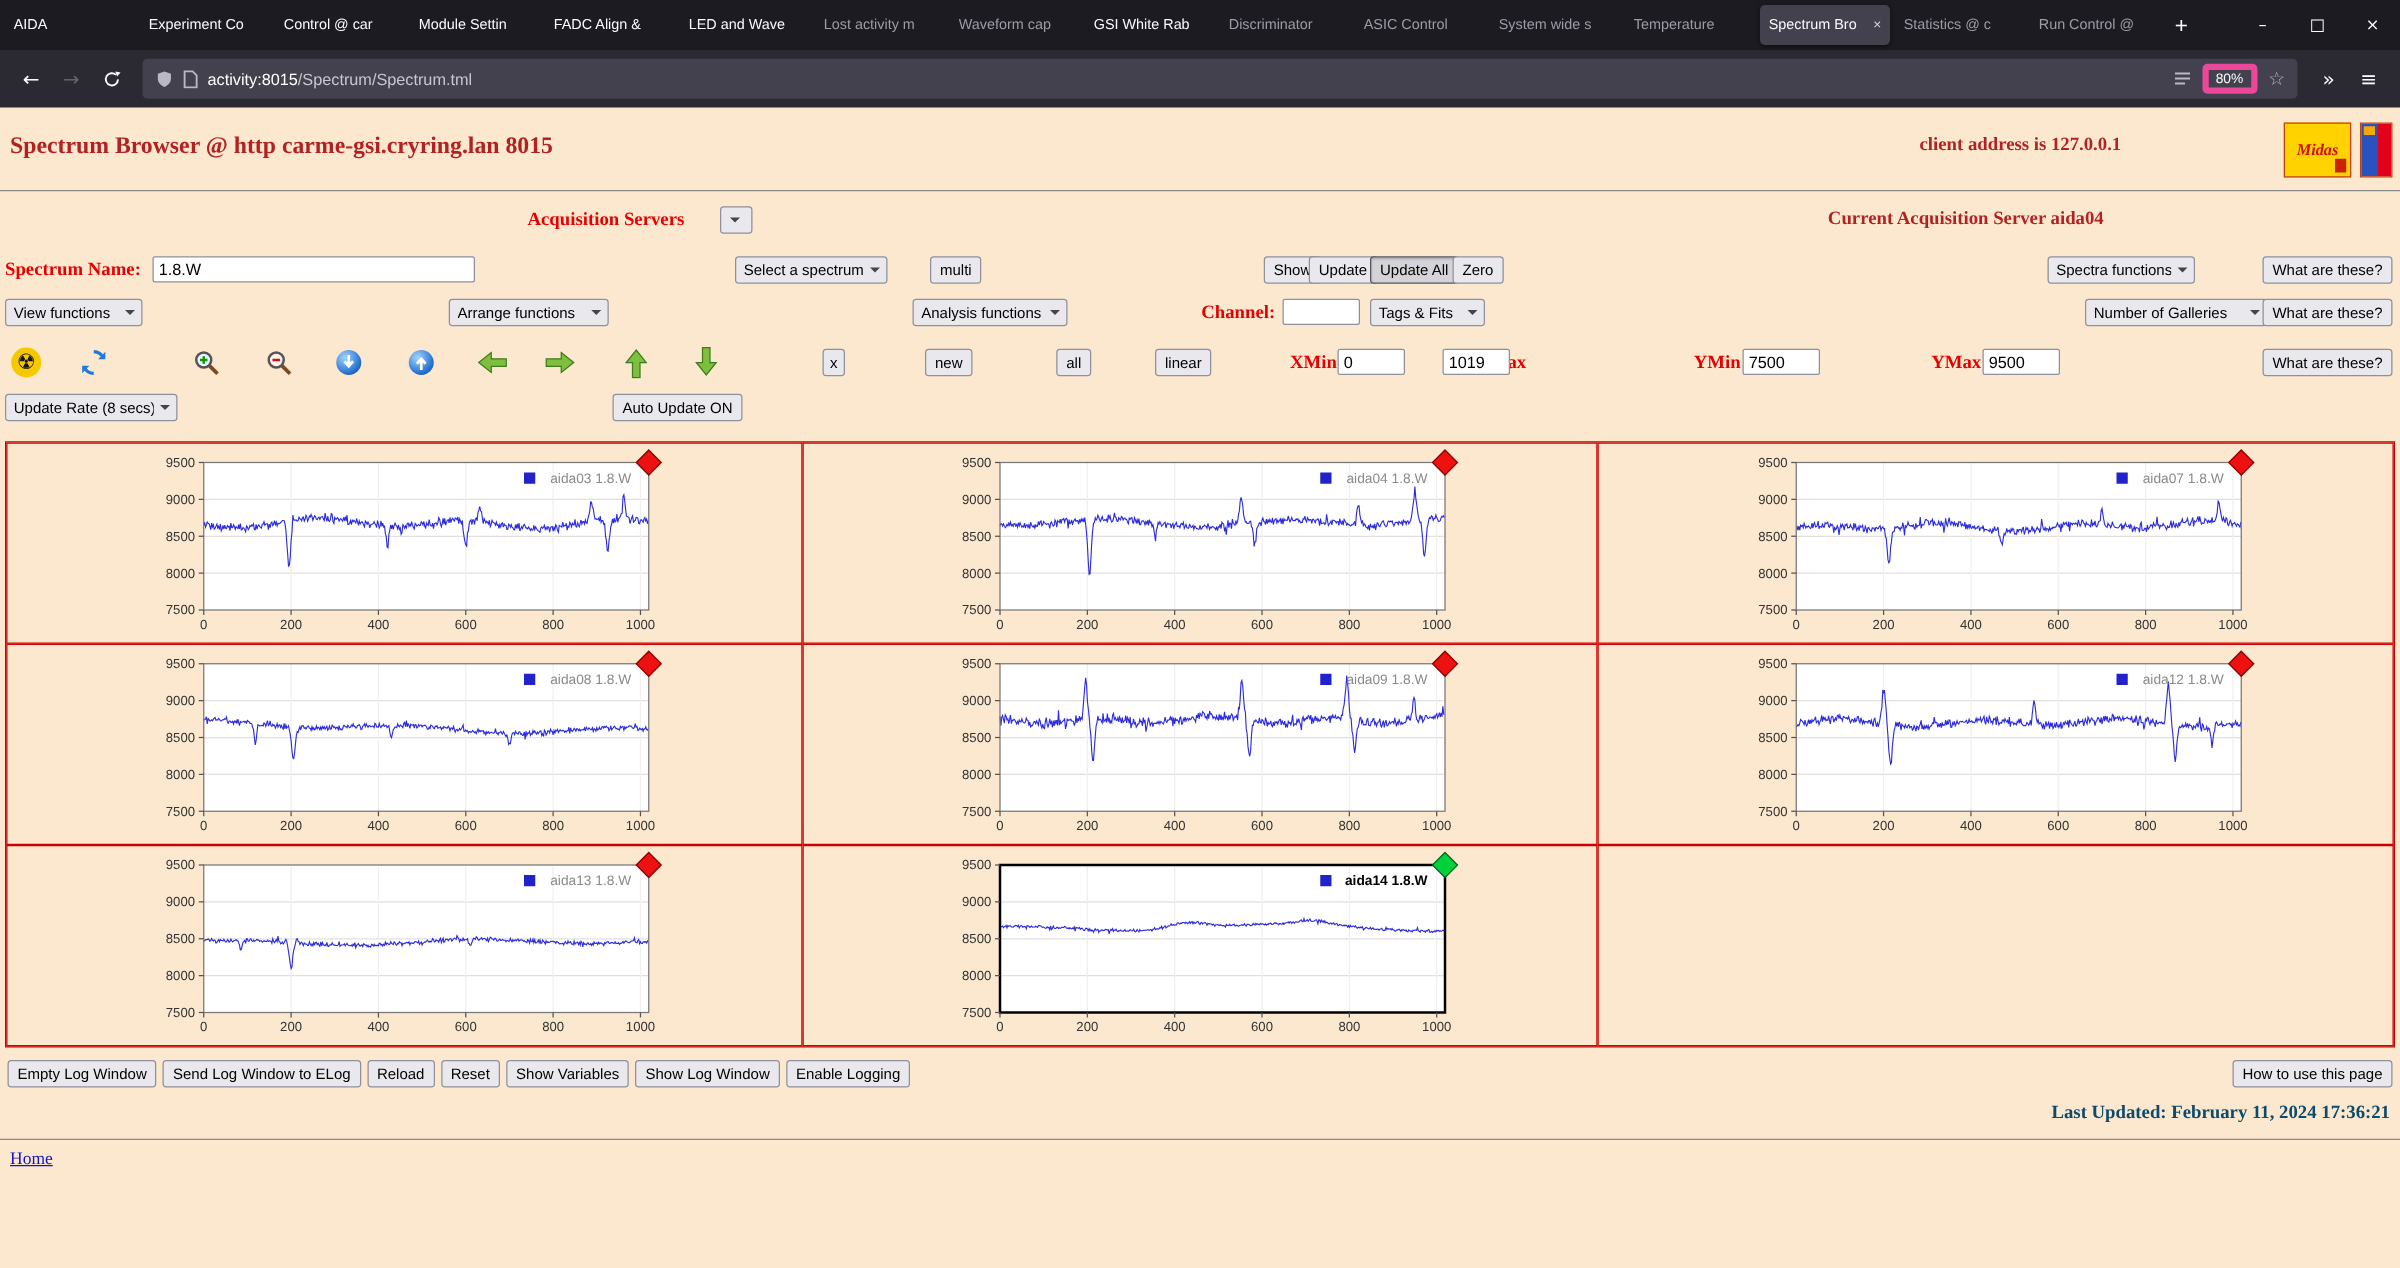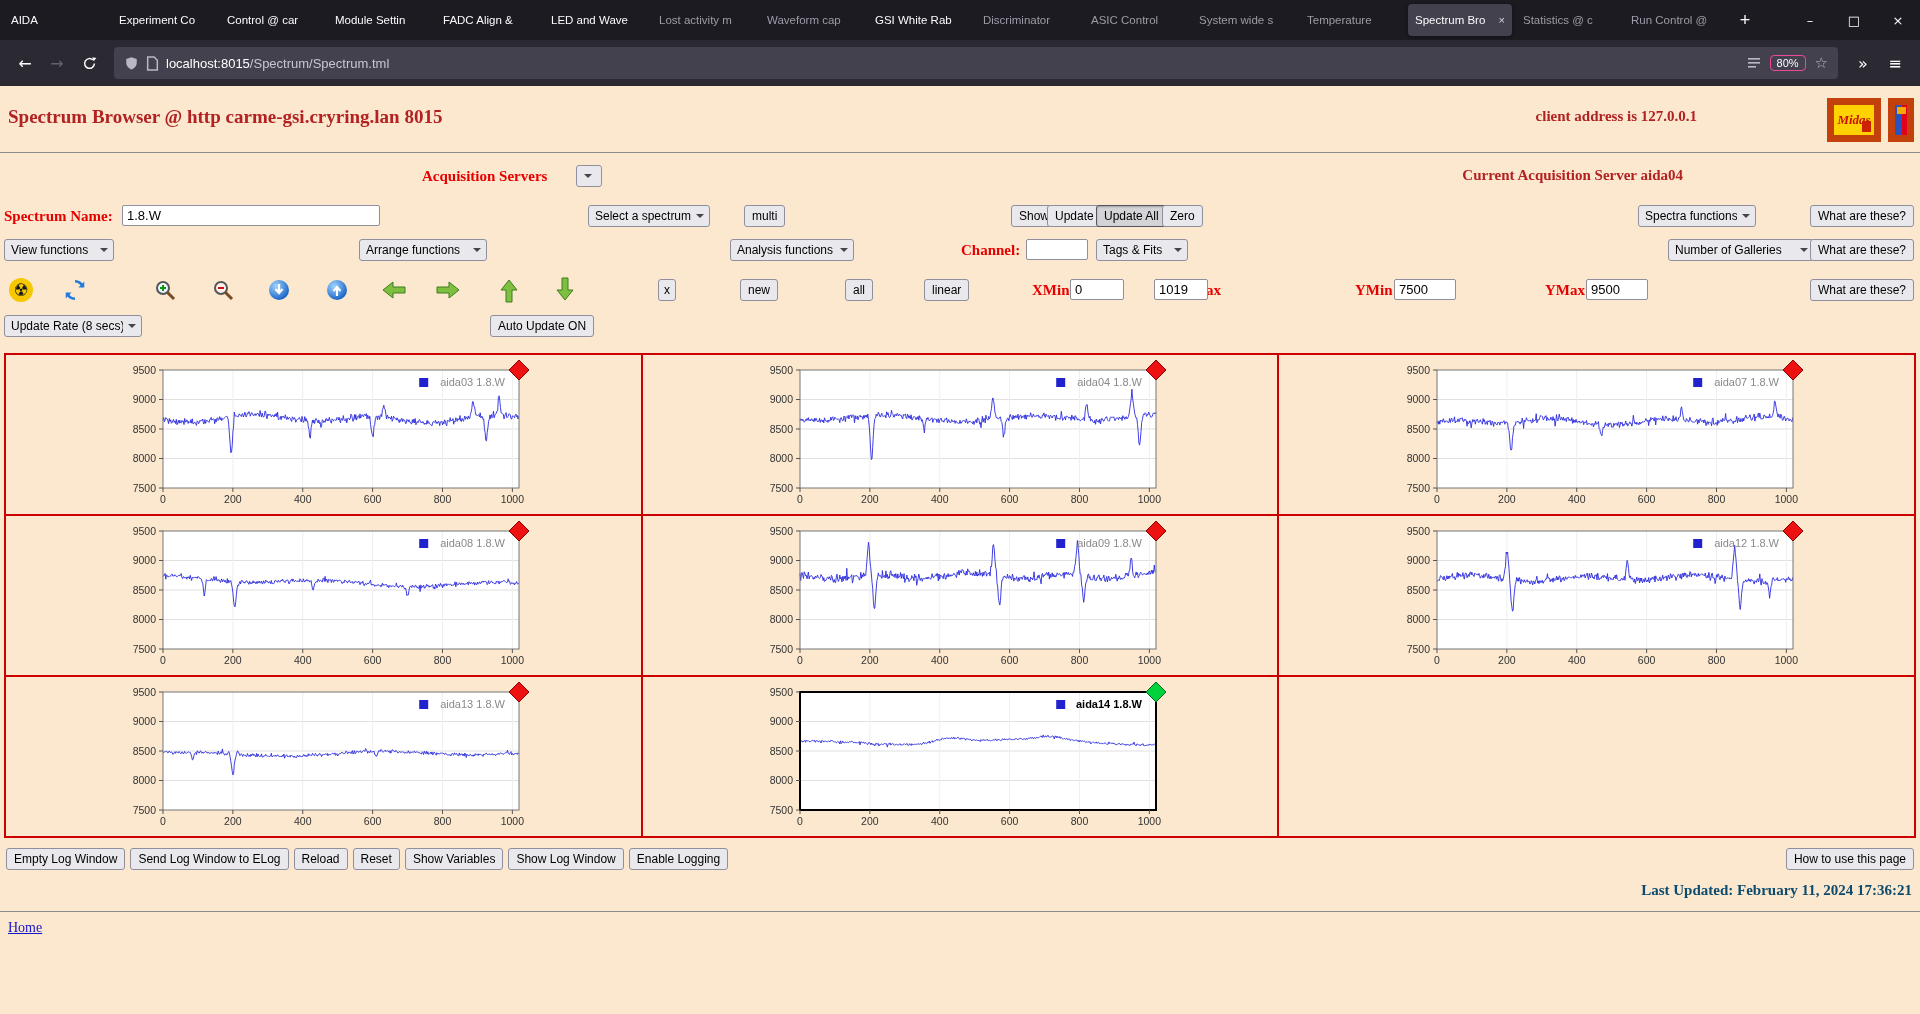--- a/index.html
+++ b/index.html
@@ -32,30 +32,30 @@
   .urlbar {
     flex:1; height:32px; background:#42414d; border-radius:4px;
     display:flex; align-items:center; padding:0 10px; margin:0 8px;
     color:#fbfbfe; font:13px "Liberation Sans", sans-serif; gap:7px;
   }
   .urlicon { display:flex; align-items:center; color:#b9b9c3; }
   .urltext { flex:1; white-space:nowrap; overflow:hidden; }
   .urlhost { color:#ffffff; }
   .urlpath { color:#c7c7d1; }
   .urlright { display:flex; align-items:center; gap:9px; }
-  .zoom-pill { border:1px solid #ec4899; border-radius:4px; padding:1px 6px; font-size:11px; color:#fbfbfe; }
+  .zoom-pill { border:5px solid #ec4899; border-radius:4px; padding:1px 6px; font-size:11px; color:#fbfbfe; }
   .star { font-size:15px; }
 
   
   .page { position:relative; width:1920px; }
   .header-row { display:flex; align-items:flex-start; padding:12px 6px 0 8px; }
   .page-title { font-size:19px; font-weight:bold; color:#b22222; padding-top:8px; }
   .client-address { margin-left:auto; margin-right:130px; font-size:15px; font-weight:bold; color:#b22222; padding-top:10px; }
   .logos { display:flex; gap:7px; }
-  .logo { border:7px solid #c2410c; }
+  .logo { border:1px solid #c2410c; }
   .logo.midas { width:54px; height:44px; background:#ffd200; color:#cc1100; font:italic bold 13px "Liberation Serif", serif; display:flex; align-items:center; justify-content:center; position:relative; }
   .logo.midas::after { content:''; position:absolute; right:3px; bottom:3px; width:9px; height:11px; background:#cc2200; }
   .logo.fair { width:26px; height:44px; background:linear-gradient(90deg,#2a52be 0 55%,#e2001a 55% 100%); position:relative; }
   .logo.fair::before { content:''; position:absolute; left:2px; top:2px; width:9px; height:7px; background:#f5a800; }
   hr.rule { border:none; border-top:1px solid #8a8a8a; margin:10px 0 0 0; }
 
   .ctl-row { position:relative; height:26px; }
   .abs { position:absolute; top:0; }
   .red-label { color:#e60000; font-weight:bold; font-size:15px; white-space:nowrap; }
   .crimson { color:#b22222; font-weight:bold; font-size:15px; white-space:nowrap; }
@@ -172,21 +172,21 @@
         <svg width="15" height="15" viewBox="0 0 16 16">
             <path d="M8 1.2l5.6 2v4c0 4-3.3 6.2-5.6 7.3C5.7 13.4 2.4 11.2 2.4 7.2v-4z" fill="currentColor"></path>
           </svg>
       </span>
       <span class="urlicon">
         <svg width="13" height="15" viewBox="0 0 12 14">
             <path d="M1.5 1h6l3 3v9h-9z" fill="none" stroke="currentColor" stroke-width="1.4"></path>
           </svg>
       </span>
       <span class="urltext">
-        <span class="urlhost">localhost:8015</span><span class="urlpath">/Spectrum/Spectrum.tml</span>
+        <span class="urlhost">activity:8015</span><span class="urlpath">/Spectrum/Spectrum.tml</span>
       </span>
       <span class="urlright">
         <span class="urlicon">
           <svg width="14" height="14" viewBox="0 0 14 14">
               <rect x="1" y="2" width="12" height="1.6" fill="currentColor"></rect>
               <rect x="1" y="6" width="12" height="1.6" fill="currentColor"></rect>
               <rect x="1" y="10" width="8" height="1.6" fill="currentColor"></rect>
             </svg>
         </span>
         <span class="zoom-pill">80%</span>

